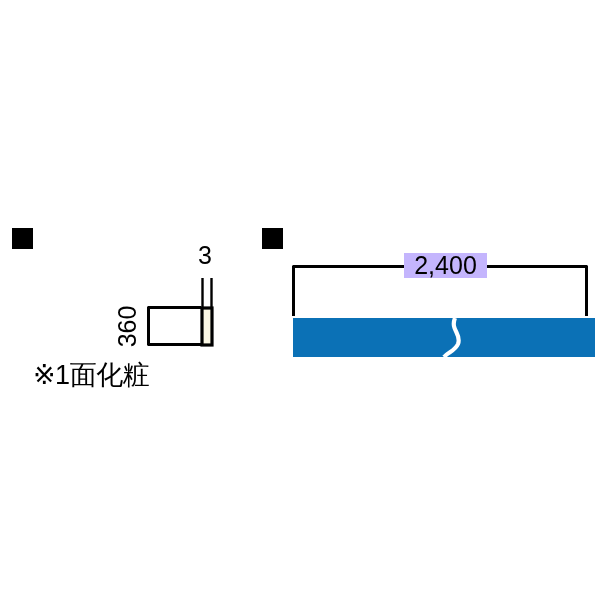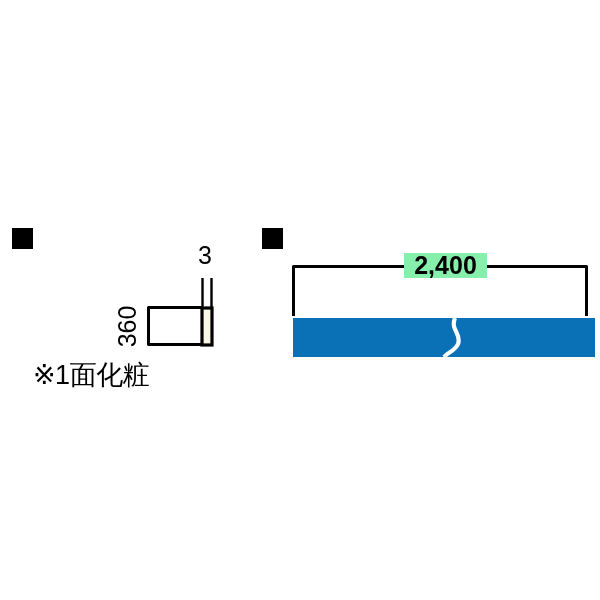--- a/index.html
+++ b/index.html
@@ -133,15 +133,15 @@
   </svg>
 
   <div class="dim-text" id="dim-360" style="left: 113px; top: 298px; width: 30px; height: 56px;
               display:flex; align-items:center; justify-content:center;">
     <span style="transform: rotate(-90deg); display:inline-block;">360</span>
   </div>
 
   <div class="dim-text" id="dim-3" style="left: 198px; top: 243px;">3</div>
 
   <div class="dim-text" id="dim-2400" style="left: 404px; top: 253px; width: 83px; text-align: center;
-              background: #86efac; font-weight: bold;">2,400</div>
+              background: #c4b5fd;">2,400</div>
 
 </div>
 
 </body></html>

